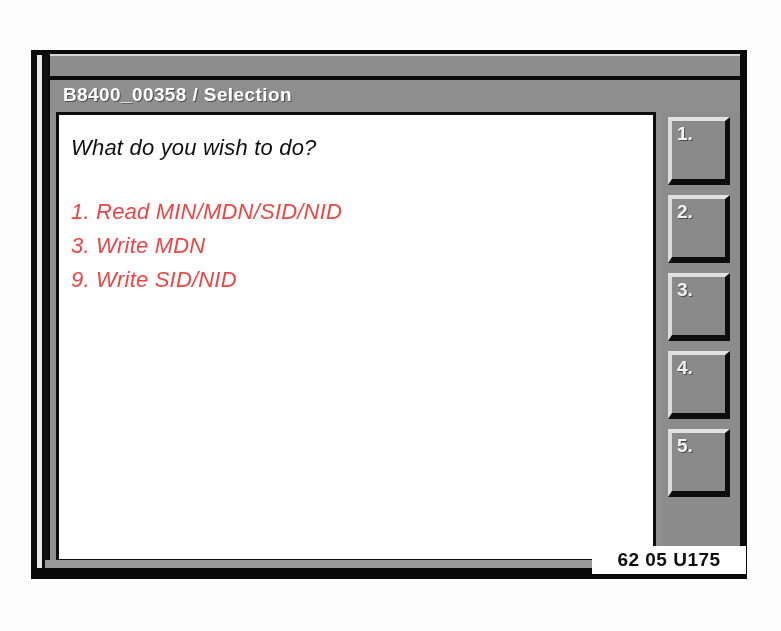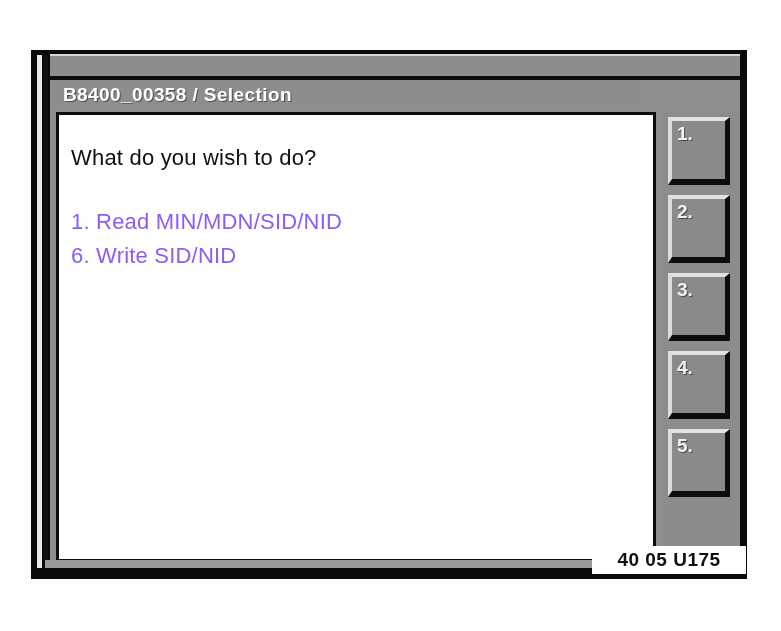--- a/index.html
+++ b/index.html
@@ -109,39 +109,40 @@
     top: 58px;
     width: 600px;
     height: 450px;
     background: #ffffff;
     border: 3px solid #0d0d0d;
     box-sizing: border-box;
     overflow: hidden;
   }
   #content-inner {
     position: absolute;
-    left: 0; top: 14px;
+    left: 0; top: 4px;
     width: 100%; height: 100%;
     padding: 10px 0 16px 12px;
     box-sizing: border-box;
+    font-style: italic;
   }
   .prompt-line {
     font-size: 22px;
     color: #101010;
     line-height: 1.0;
     margin: 8px 0 0 0;
     white-space: nowrap;
     letter-spacing: 0.2px;
   }
   #menu-list {
     margin-top: 42px;
   }
   .menu-item {
     font-size: 22px;
-    color: #8b5cf6;
+    color: #ef4444;
     line-height: 1.0;
     margin-bottom: 12px;
     white-space: nowrap;
     letter-spacing: 0.2px;
   }
 
   
   #button-column {
     position: absolute;
     left: 612px;
@@ -235,21 +236,22 @@
         <span id="titlebar-text">B8400_00358 / Selection</span>
       </div>
 
       <div id="content-panel">
         <div id="content-inner">
 
           <div class="prompt-line">What do you wish to do?</div>
 
           <div id="menu-list">
             <div class="menu-item">1. Read MIN/MDN/SID/NID</div>
-            <div class="menu-item">6. Write SID/NID</div>
+            <div class="menu-item">3. Write MDN</div>
+            <div class="menu-item">9. Write SID/NID</div>
           </div>
 
         </div>
       </div>
 
       <div id="button-column">
 
         <div class="softkey" id="key1">
           <span class="softkey-label">1.</span>
         </div>
@@ -272,16 +274,16 @@
 
       </div>
 
     </div>
   </div>
 
   <div id="bottom-rail-light"></div>
   <div id="bottom-rail"></div>
 
   <div id="status-bar">
-    <span id="status-text">40 05 U175</span>
+    <span id="status-text">62 05 U175</span>
   </div>
 
 </div>
 
 </body></html>

